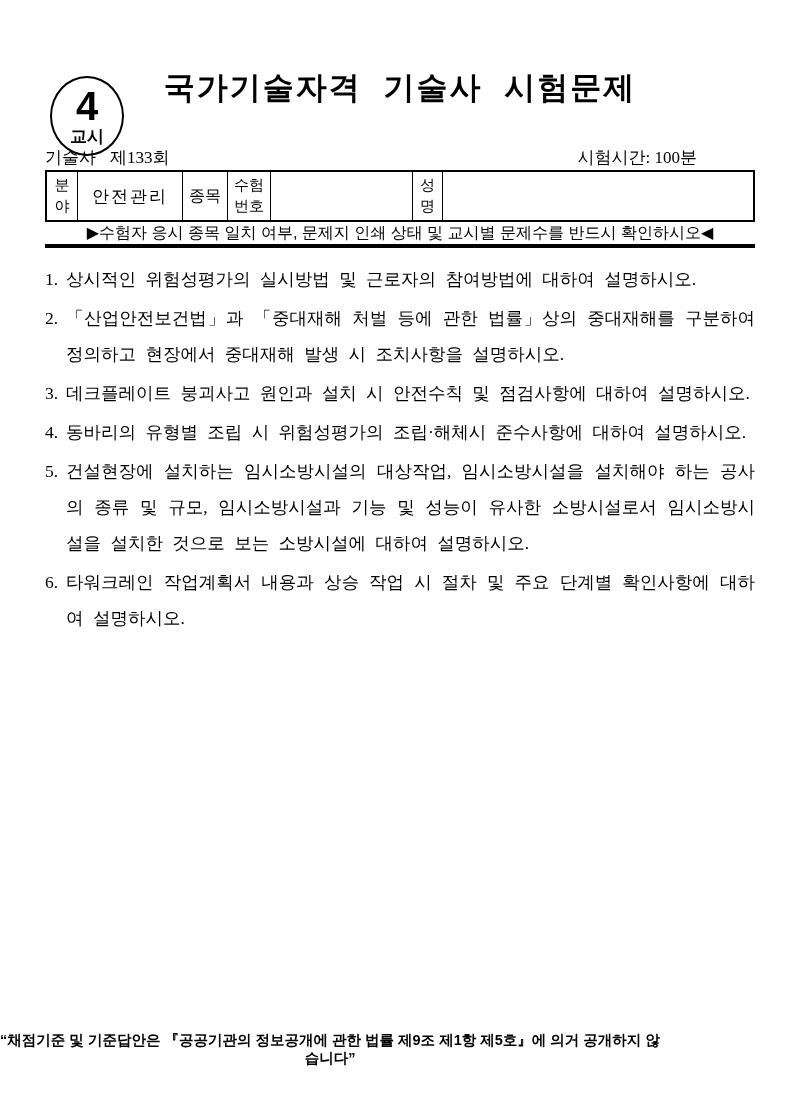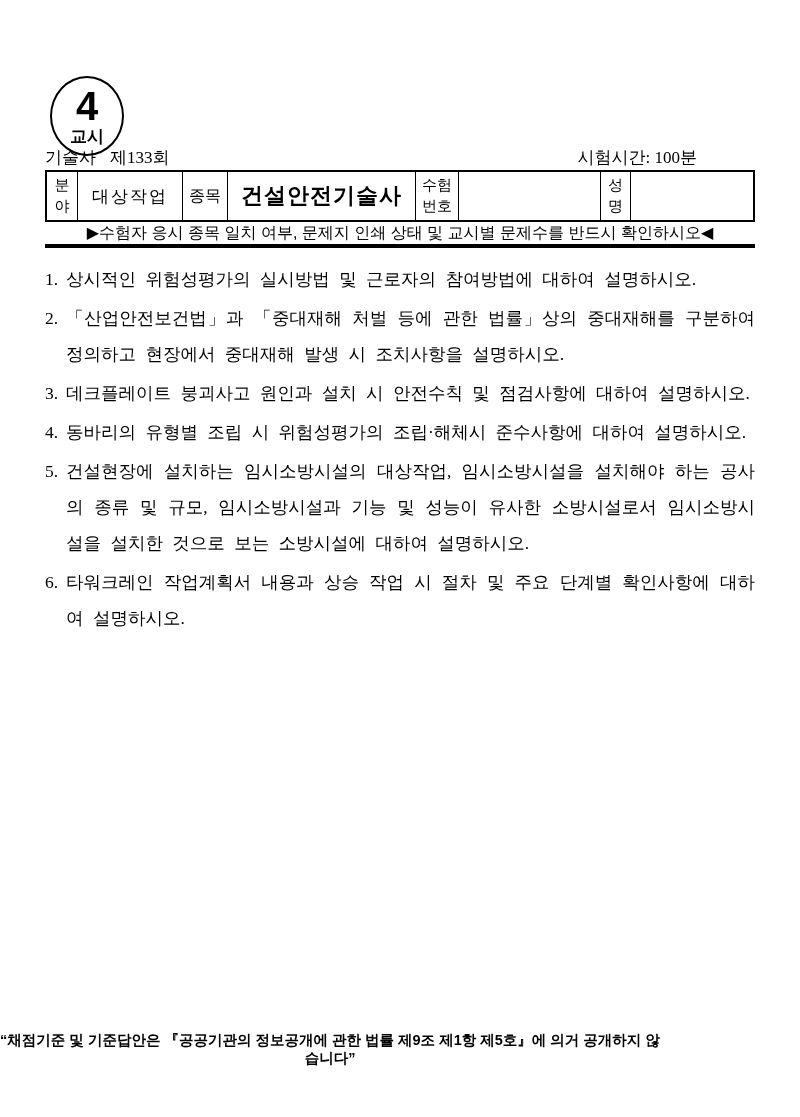--- a/index.html
+++ b/index.html
@@ -103,36 +103,36 @@
 </head>
 <body>
 
 <div class="page">
 
   <div class="badge">
     <div class="badge-num">4</div>
     <div class="badge-label">교시</div>
   </div>
 
+  <div class="title">국가기술자격 기술사 시험문제</div>
 
   <div class="content">
 
     <div class="meta-row">
       <div class="meta-left">
         <span>기술사</span><span class="round">제133회</span>
       </div>
       <div class="meta-right">시험시간: 100분</div>
     </div>
 
     <div class="info-table">
       <div class="cell c-division lbl2">분
 야</div>
-      <div class="cell c-division-v">대상작업</div>
+      <div class="cell c-division-v">안전관리</div>
       <div class="cell c-subject">종목</div>
-      <div class="cell c-subject-v">건설안전기술사</div>
       <div class="cell c-examno lbl2">수험
 번호</div>
       <div class="cell c-examno-v"></div>
       <div class="cell c-name lbl2">성
 명</div>
       <div class="cell c-name-v"></div>
     </div>
 
     <div class="notice-line">▶수험자 응시 종목 일치 여부, 문제지 인쇄 상태 및 교시별 문제수를 반드시 확인하시오◀</div>
     <div class="thick-rule"></div>

